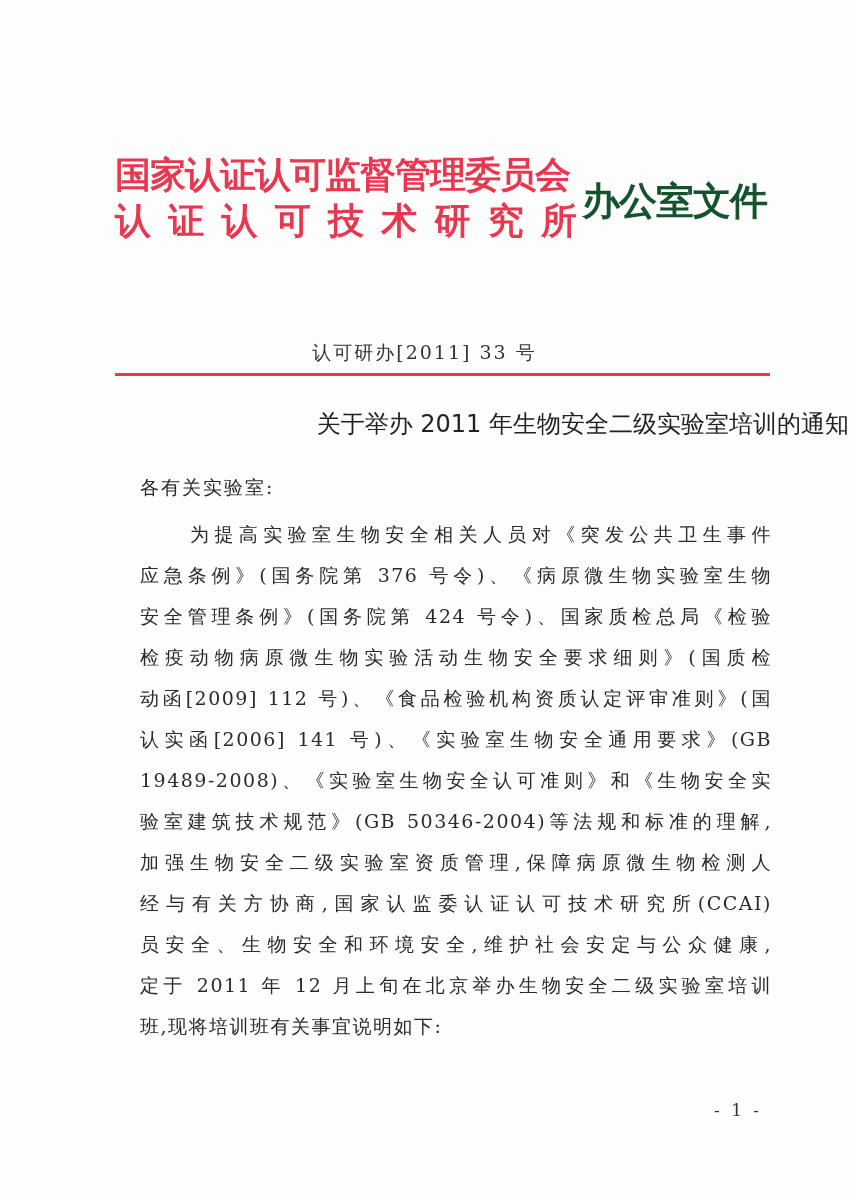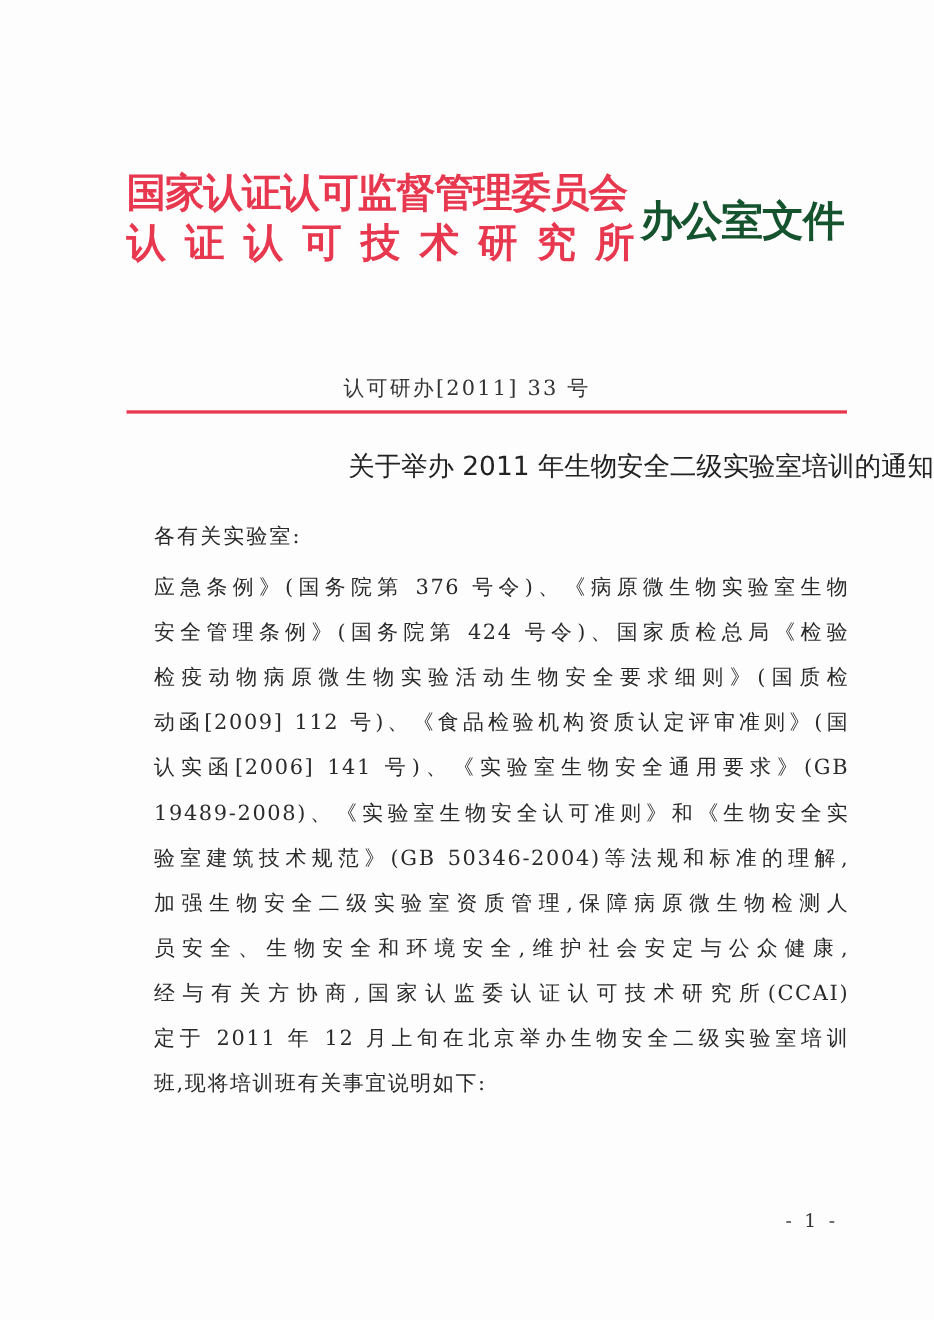--- a/index.html
+++ b/index.html
@@ -63,27 +63,28 @@
 <div class="header-right">办公室文件</div>
 
 <div class="docnum">认可研办[2011] 33 号</div>
 <div class="redline"></div>
 
 <div class="title">关于举办 2011 年生物安全二级实验室培训的通知</div>
 
 <div class="salutation">各有关实验室:</div>
 
 <div class="body">
+  <span class="line first">为提高实验室生物安全相关人员对《突发公共卫生事件</span>
   <span class="line">应急条例》(国务院第 376 号令)、《病原微生物实验室生物</span>
   <span class="line">安全管理条例》(国务院第 424 号令)、国家质检总局《检验</span>
   <span class="line">检疫动物病原微生物实验活动生物安全要求细则》(国质检</span>
   <span class="line">动函[2009] 112 号)、《食品检验机构资质认定评审准则》(国</span>
   <span class="line">认实函[2006] 141 号)、《实验室生物安全通用要求》(GB</span>
   <span class="line">19489-2008)、《实验室生物安全认可准则》和《生物安全实</span>
   <span class="line">验室建筑技术规范》(GB 50346-2004)等法规和标准的理解,</span>
   <span class="line">加强生物安全二级实验室资质管理,保障病原微生物检测人</span>
+  <span class="line">经与有关方协商,国家认监委认证认可技术研究所(CCAI)</span>
   <span class="line">员安全、生物安全和环境安全,维护社会安定与公众健康,</span>
-  <span class="line">经与有关方协商,国家认监委认证认可技术研究所(CCAI)</span>
   <span class="line">定于 2011 年 12 月上旬在北京举办生物安全二级实验室培训</span>
   <span class="line last">班,现将培训班有关事宜说明如下:</span>
 </div>
 
 <div class="pagenum">- 1 -</div>
 
 </body></html>

